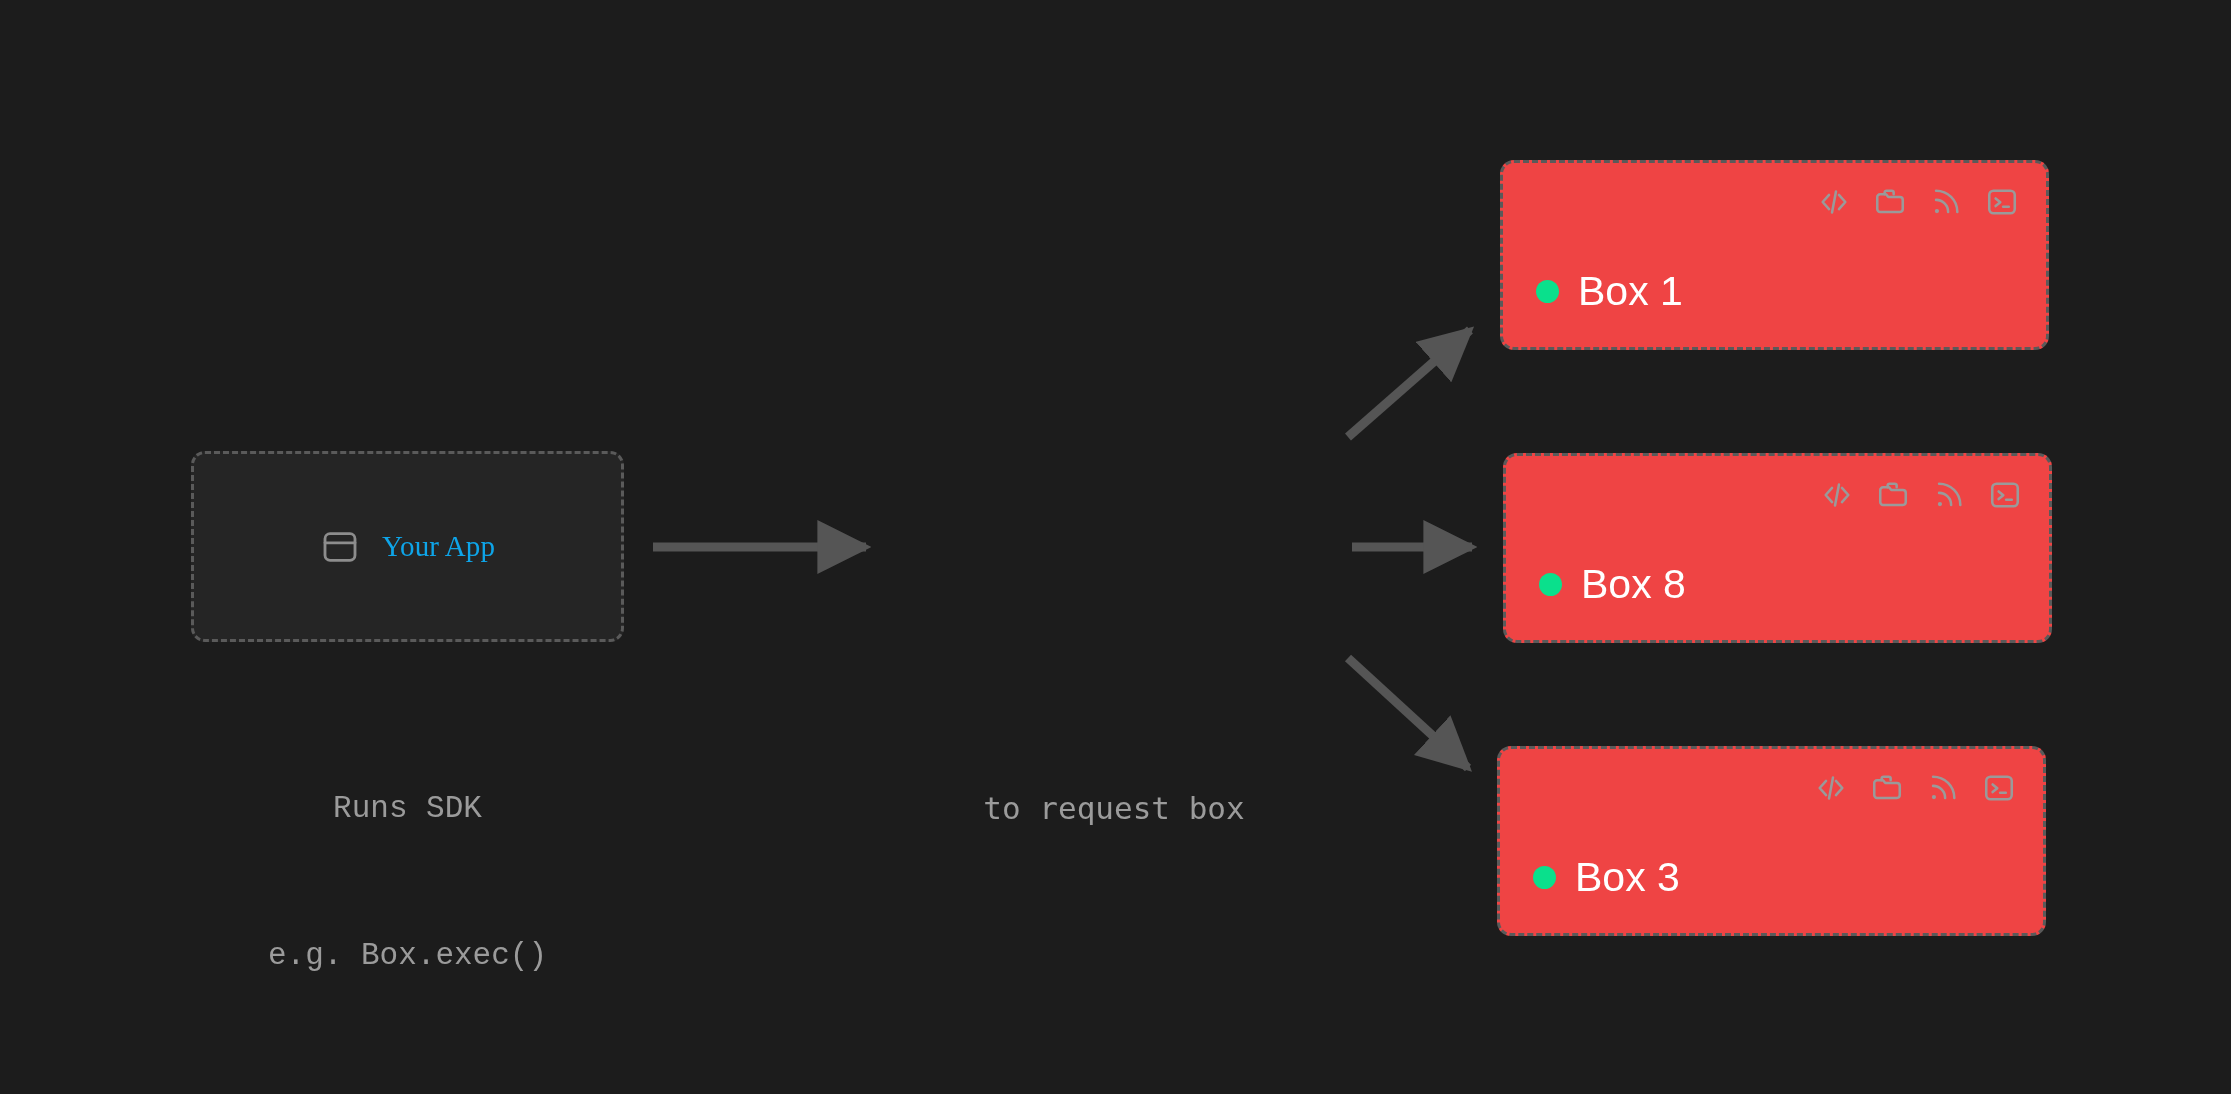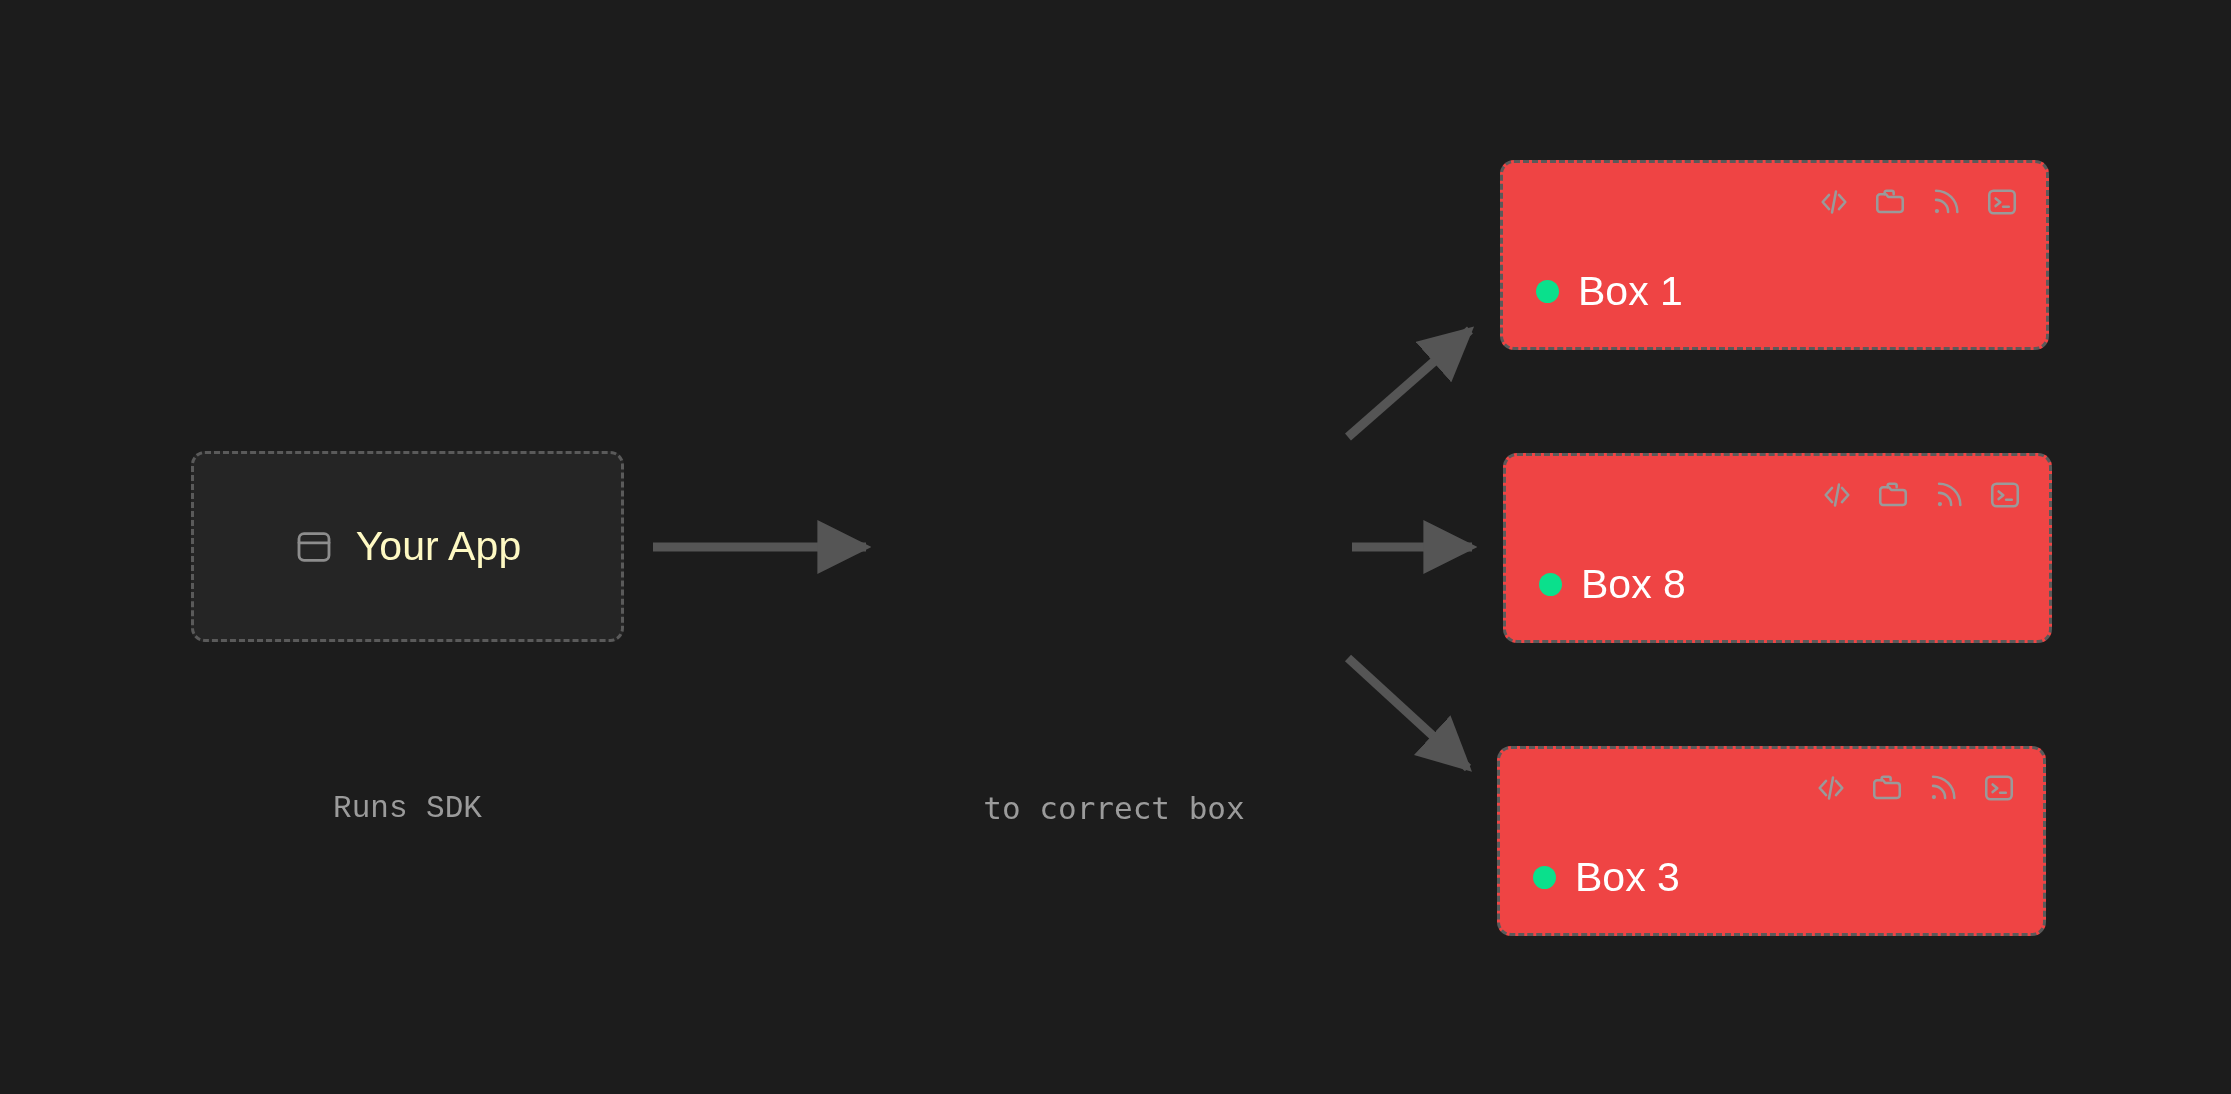--- a/index.html
+++ b/index.html
@@ -46,25 +46,26 @@
   .node-inline {
     display: flex;
     align-items: center;
     justify-content: center;
     gap: 22px;
     width: 100%;
     height: 100%;
   }
 
   .node-label {
-    color: #fef9c3;
-    font-size: 41px;
+    color: #0ea5e9;
+    font-size: 29px;
     font-weight: 400;
     letter-spacing: 0.1px;
     white-space: nowrap;
+    font-family: Liberation Serif, serif;
   }
 
   .node-glyph {
     display: flex;
     align-items: center;
     justify-content: center;
     width: 40px;
     height: 40px;
     flex: none;
   }
@@ -195,25 +196,26 @@
           <rect x="3" y="4" width="18" height="16" rx="3"></rect>
           <line x1="3" y1="9.5" x2="21" y2="9.5"></line>
         </svg>
       </span>
       <span class="node-label">Your App</span>
     </div>
   </div>
 
   <div class="caption" id="caption-your-app">
     <div>Runs SDK</div>
+    <div>e.g. Box.exec()</div>
   </div>
 
 
   <div class="caption" id="caption-api-gateway">
-    <div>to correct box</div>
+    <div>to request box</div>
   </div>
 
   <div class="box-card" id="box-card-1">
     <div class="box-card-icons">
       <span class="box-icon">
         <svg width="34" height="34" viewBox="0 0 24 24" fill="none" stroke="#9a9a9a" stroke-width="1.8" stroke-linecap="round" stroke-linejoin="round">
           <polyline points="8.5,7 4,12 8.5,17"></polyline>
           <polyline points="15.5,7 20,12 15.5,17"></polyline>
           <line x1="13.4" y1="4.6" x2="10.6" y2="19.4"></line>
         </svg>

